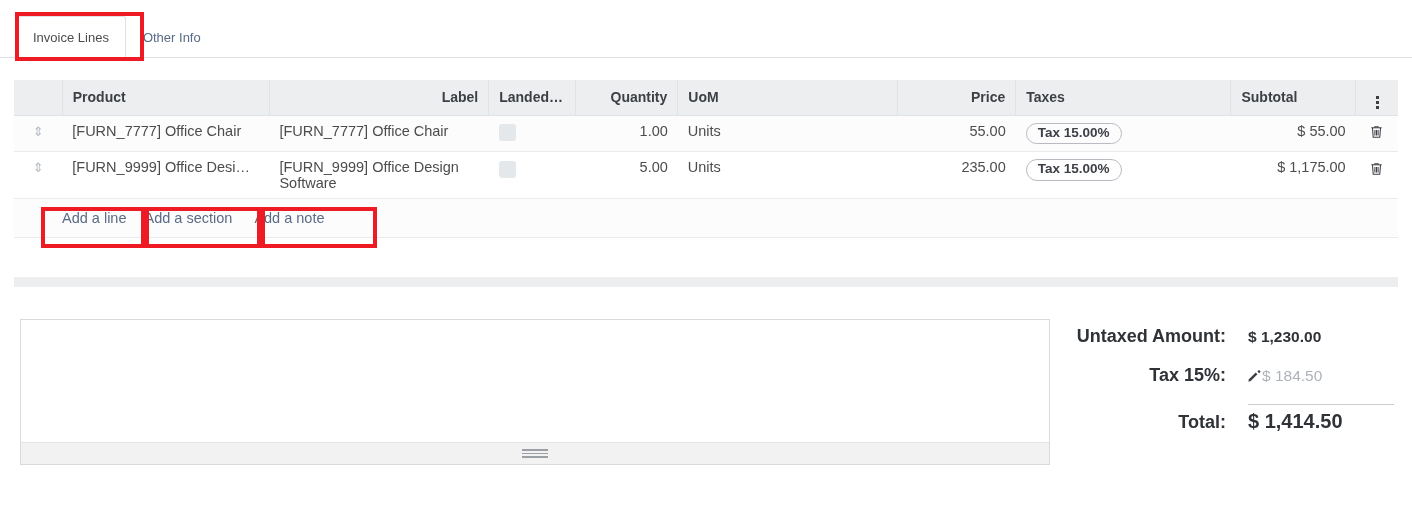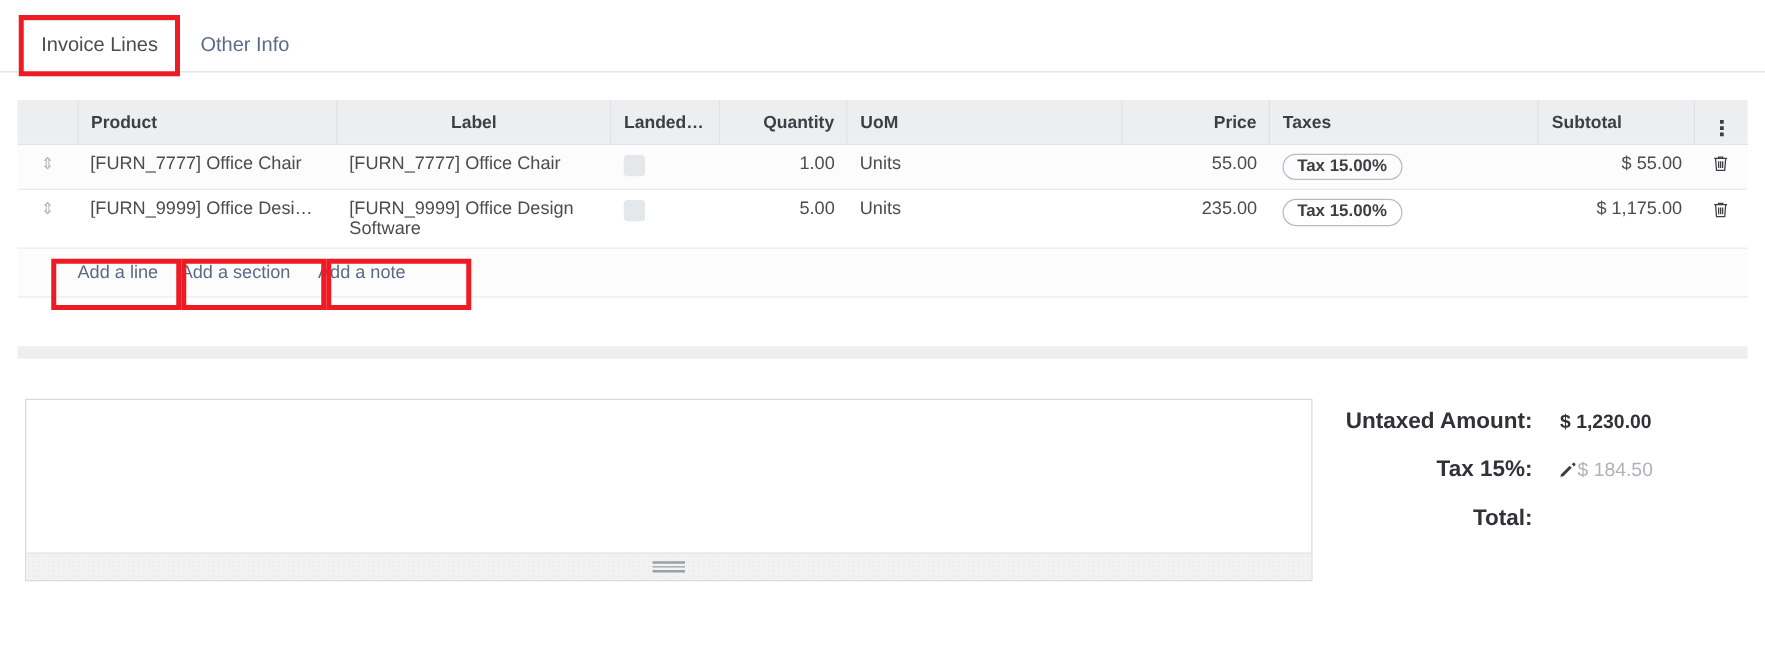--- a/index.html
+++ b/index.html
@@ -13,21 +13,21 @@
 
   
   .tabs-bar {
     position: absolute; left: 0; top: 16px; width: 1412px; height: 42px;
     border-bottom: 1px solid #dee2e6;
     display: flex; align-items: stretch; padding-left: 16px;
   }
   .tab {
     display: flex; align-items: center;
     padding: 0 16px;
-    font-size: 16px;
+    font-size: 13px;
     line-height: 1;
     cursor: pointer;
     background: transparent;
     border: 1px solid transparent;
     margin-bottom: -1px;
   }
   .tab.active {
     color: #4c4c4c;
     background: #ffffff;
     border: 1px solid #dee2e6;
@@ -69,21 +69,21 @@
     border-bottom: 1px solid #e9ecef;
     vertical-align: top;
     color: #4c4c4c;
     background: #fcfcfd;
   }
   .lines-table tbody tr.first-row td { background: #fcfcfd; }
   .lines-table tbody tr.second-row td { background: #ffffff; }
 
   .th-handle  { width: 48px; padding: 0 !important; }
   .th-product { width: 206px; text-align: left; }
-  .th-label   { width: 218px; text-align: center; }
+  .th-label   { width: 218px; text-align: right; }
   .th-landed  { width: 86px;  text-align: left; }
   .th-qty     { width: 102px; text-align: right; }
   .th-uom     { width: 218px; text-align: left; }
   .th-price   { width: 118px; text-align: right; }
   .th-taxes   { width: 214px; text-align: left; }
   .th-subtot  { width: 124px; text-align: left; }
   .th-opt     { width: 42px;  text-align: center; }
 
   td.c-handle { text-align: center; padding-left: 0; padding-right: 0; }
   td.c-qty, td.c-price, td.c-subtotal { text-align: right; white-space: nowrap; }
@@ -309,14 +309,15 @@
       <span class="pencil">
         <svg viewBox="0 0 14 14" width="13" height="13" fill="#3c3f44">
           <path d="M1 11.1l-.6 2.5 2.5-.6 7.3-7.3-1.9-1.9z"></path>
           <path d="M10.1 2.6l1.9 1.9 1.1-1.1a.9.9 0 0 0 0-1.3l-.6-.6a.9.9 0 0 0-1.3 0z"></path>
         </svg>
       </span><span>$ 184.50</span>
     </div>
   </div>
   <div class="tot-row total-row">
     <div class="tot-label">Total:</div>
+    <div class="tot-value">$ 1,414.50</div>
   </div>
 </div>
 
 </body></html>

